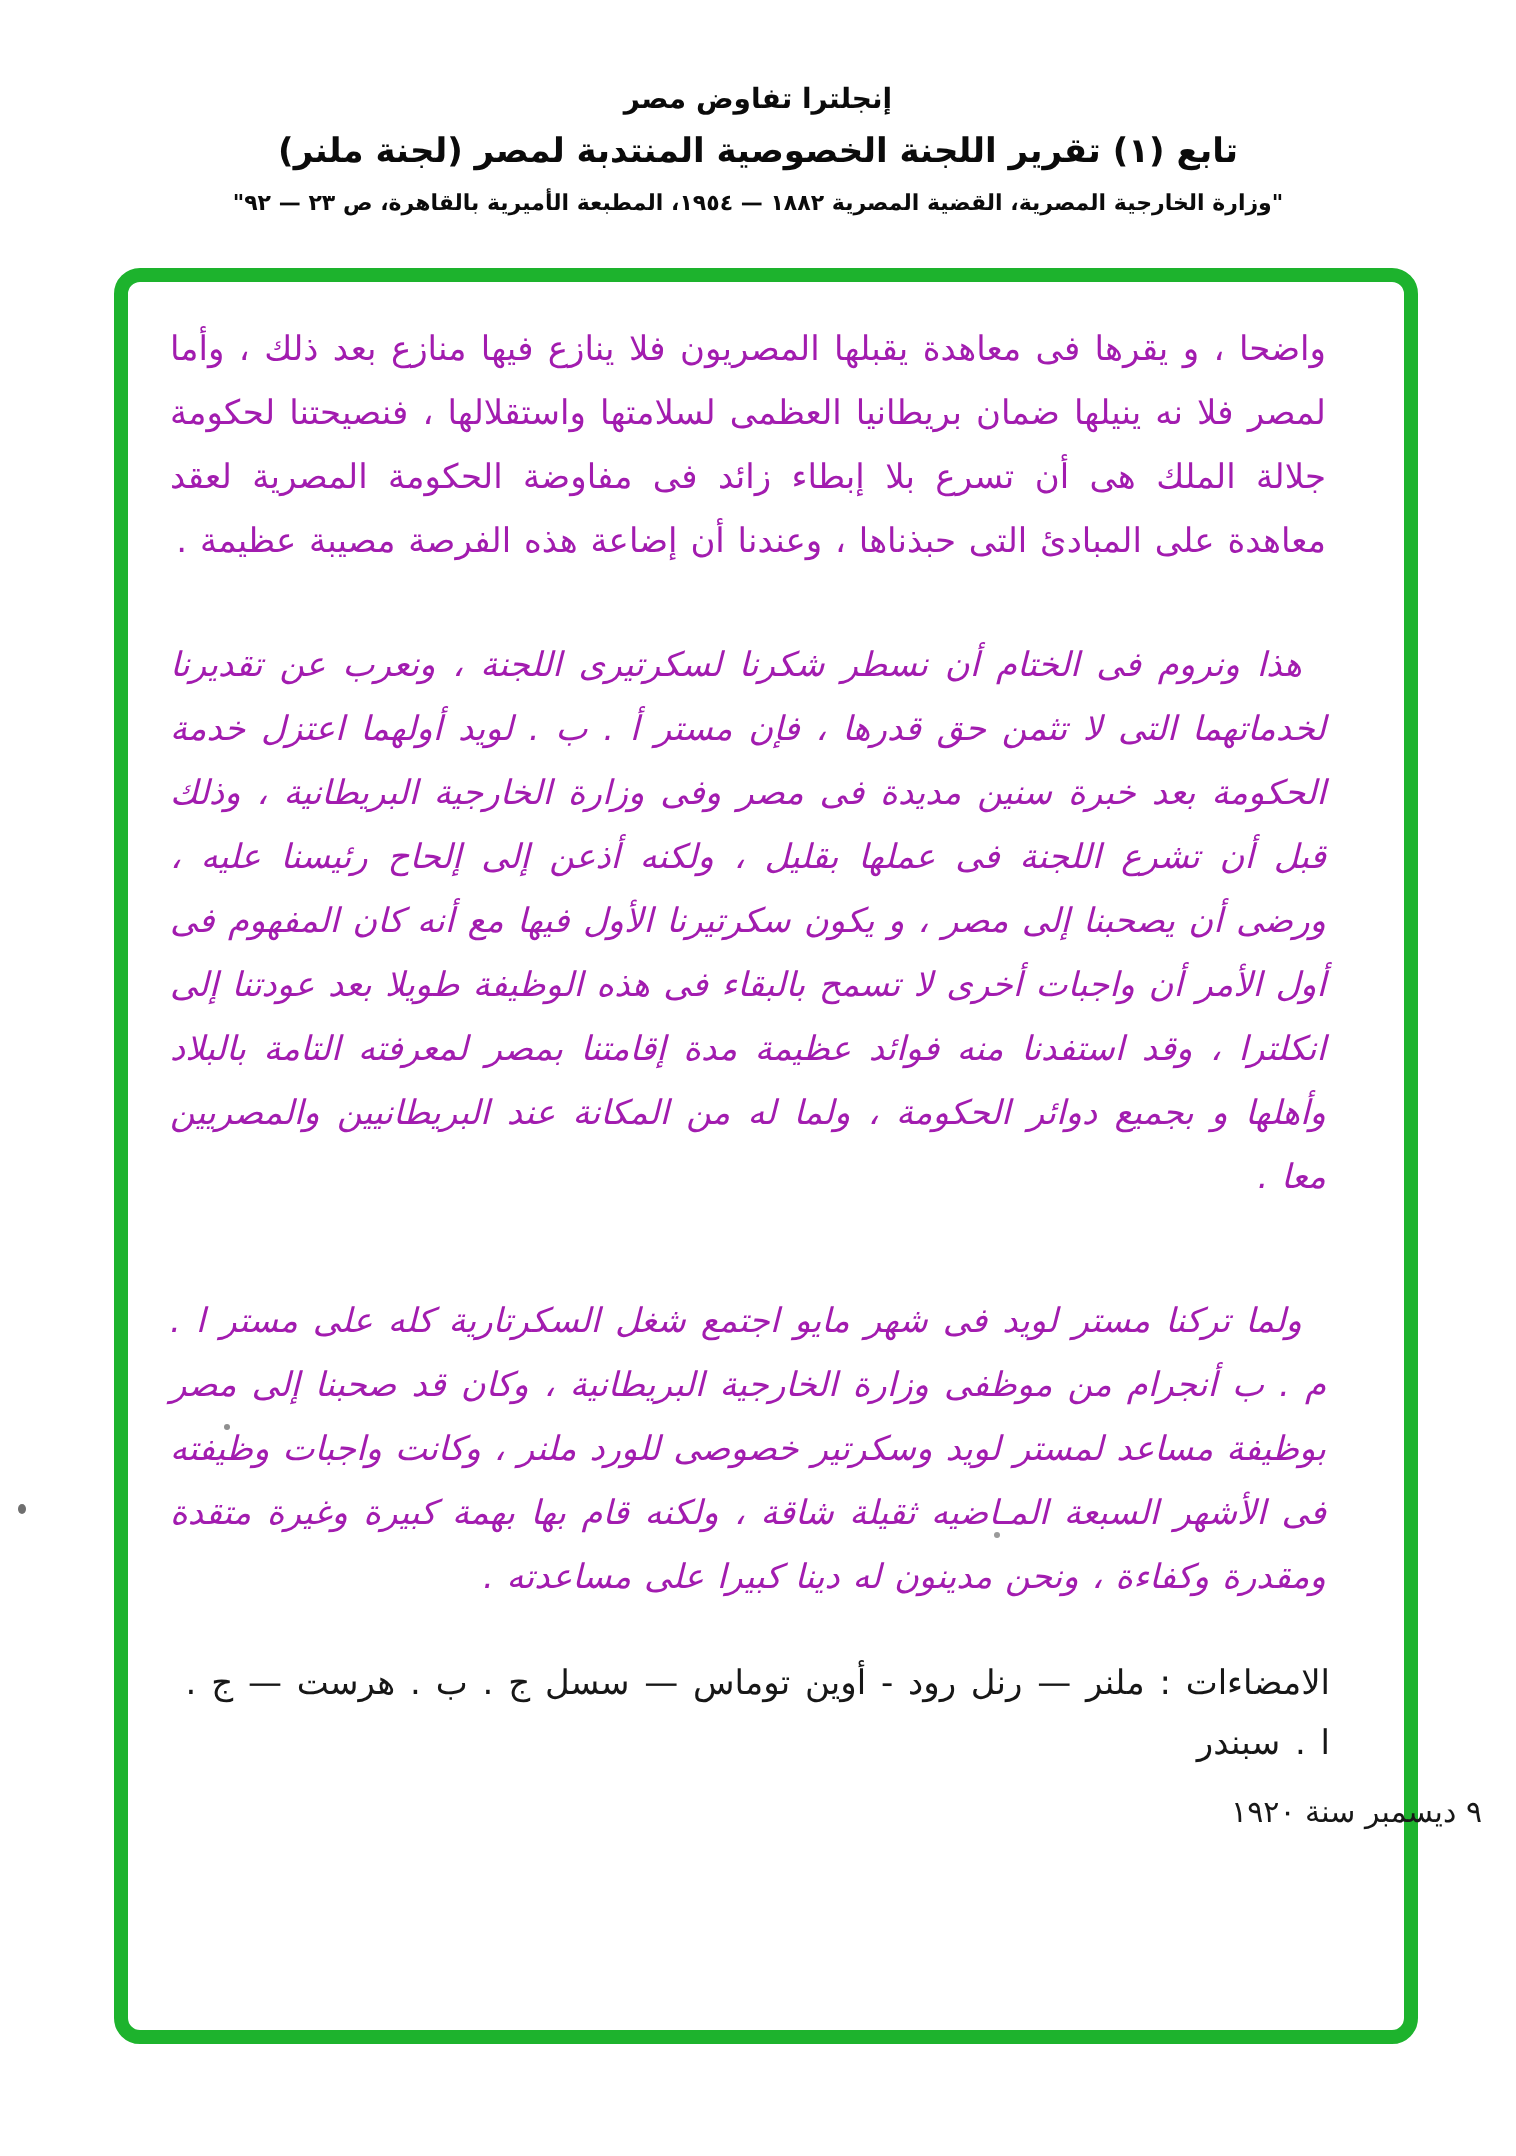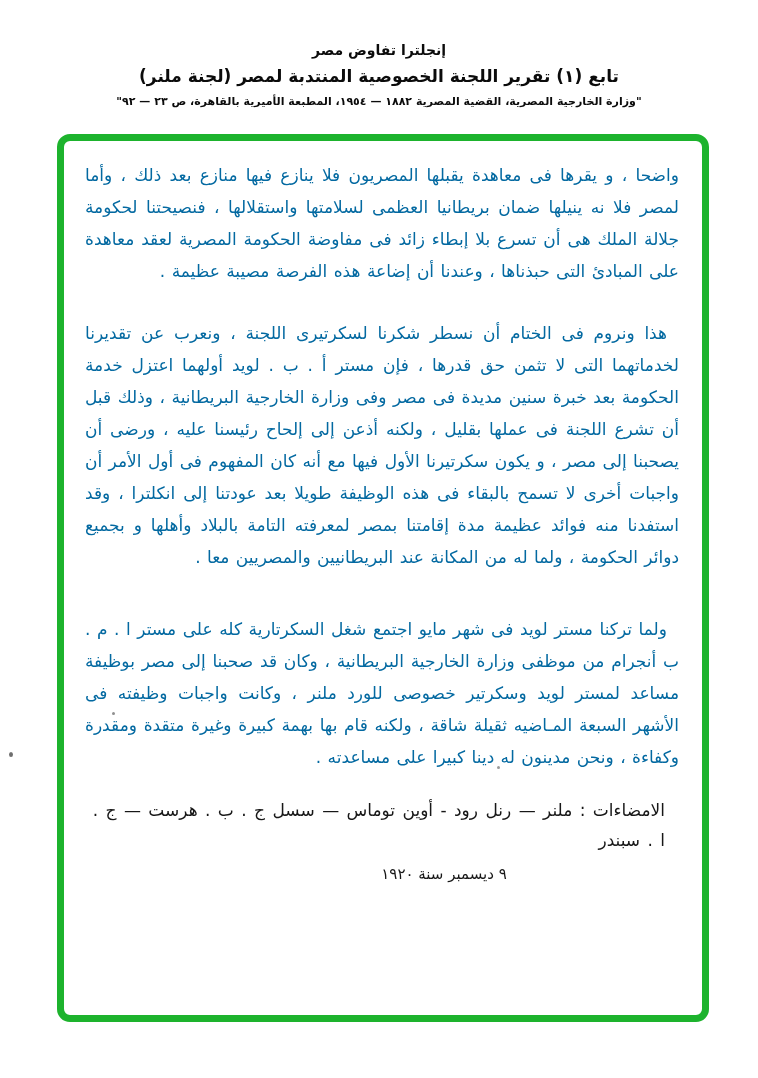--- a/index.html
+++ b/index.html
@@ -41,40 +41,40 @@
     direction: rtl;
     background: #ffffff;
   }
 
   
   .para {
     font-size: 17px;
     line-height: 32px;
     text-align: justify;
     text-align-last: right;
-    color: #0369a1;
-    margin: 0 0 30px 0;
+    color: #a21caf;
+    margin: 0 16px 30px 0;
     word-spacing: 1px;
   }
-  .para.first-indent { text-indent: 12px; }
+  .para.first-indent { text-indent: 12px; font-style: italic; }
   .para.p2 { margin-bottom: 40px; }
   .para.p3 { margin-bottom: 22px; }
 
   .signatures {
     font-size: 17px;
     line-height: 30px;
     color: #171717;
     margin: 0 14px 10px 0;
     word-spacing: 2px;
   }
 
   .dateline {
     font-size: 15px;
     color: #171717;
-    text-align: center;
+    text-align: right;
     position: relative;
     left: 62px;            
     margin-top: 4px;
   }
 
   
   .speck { position: absolute; border-radius: 50%; background: #8a8a8a; }
   .speck.s1 { left: 9px;   top: 752px; width: 4px; height: 5px; background:#6f6f6f; }
   .speck.s2 { left: 497px; top: 766px; width: 3px; height: 3px; background:#9a9a9a; }
   .speck.s3 { left: 112px; top: 712px; width: 3px; height: 3px; background:#8f8f8f; }

